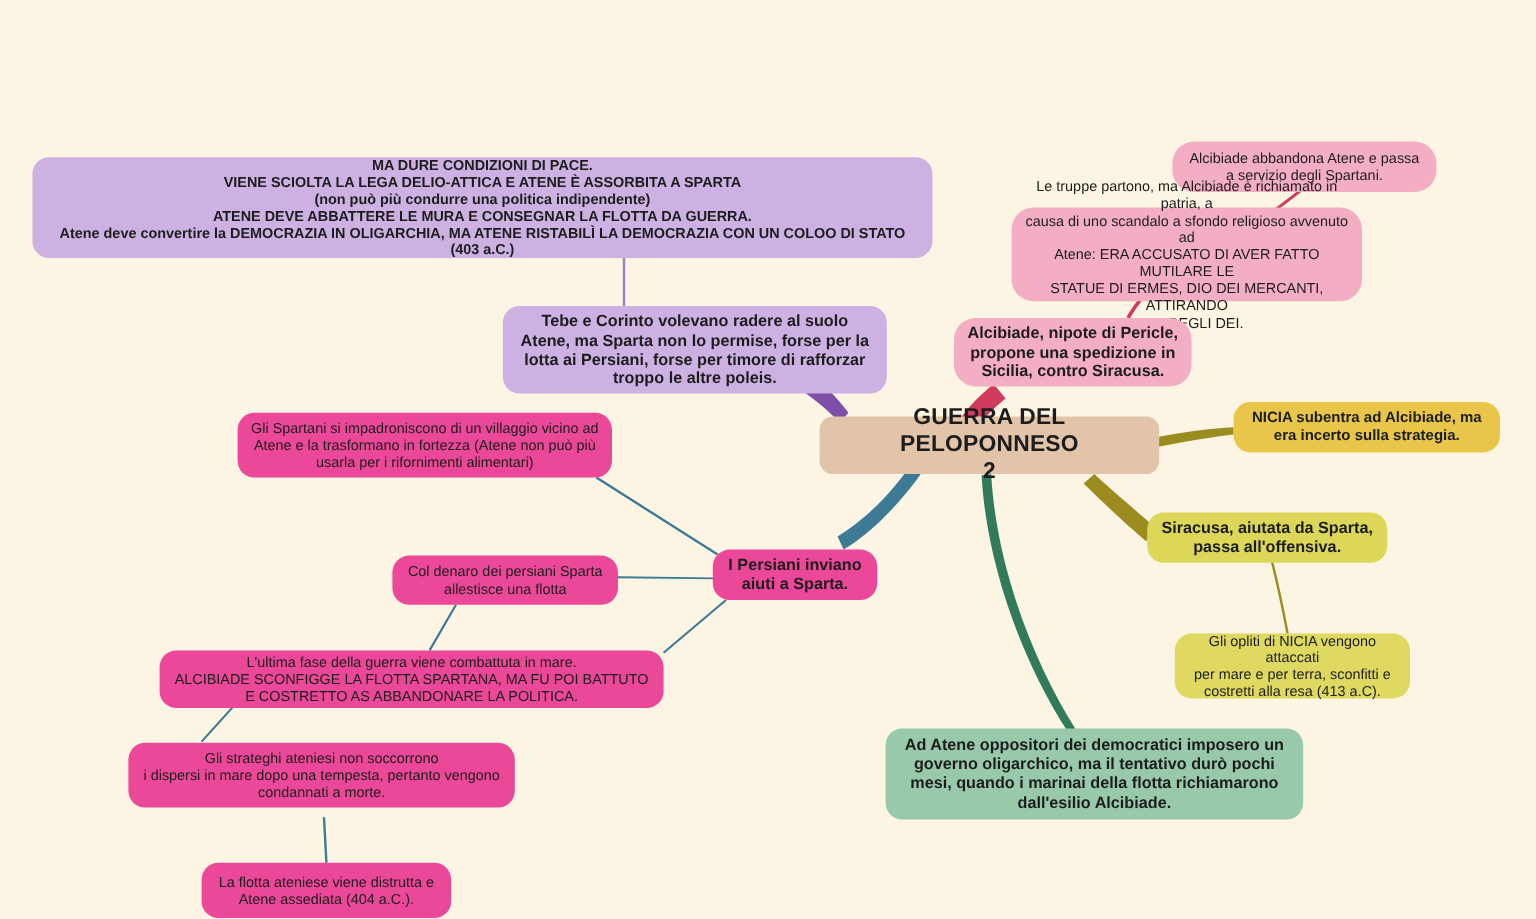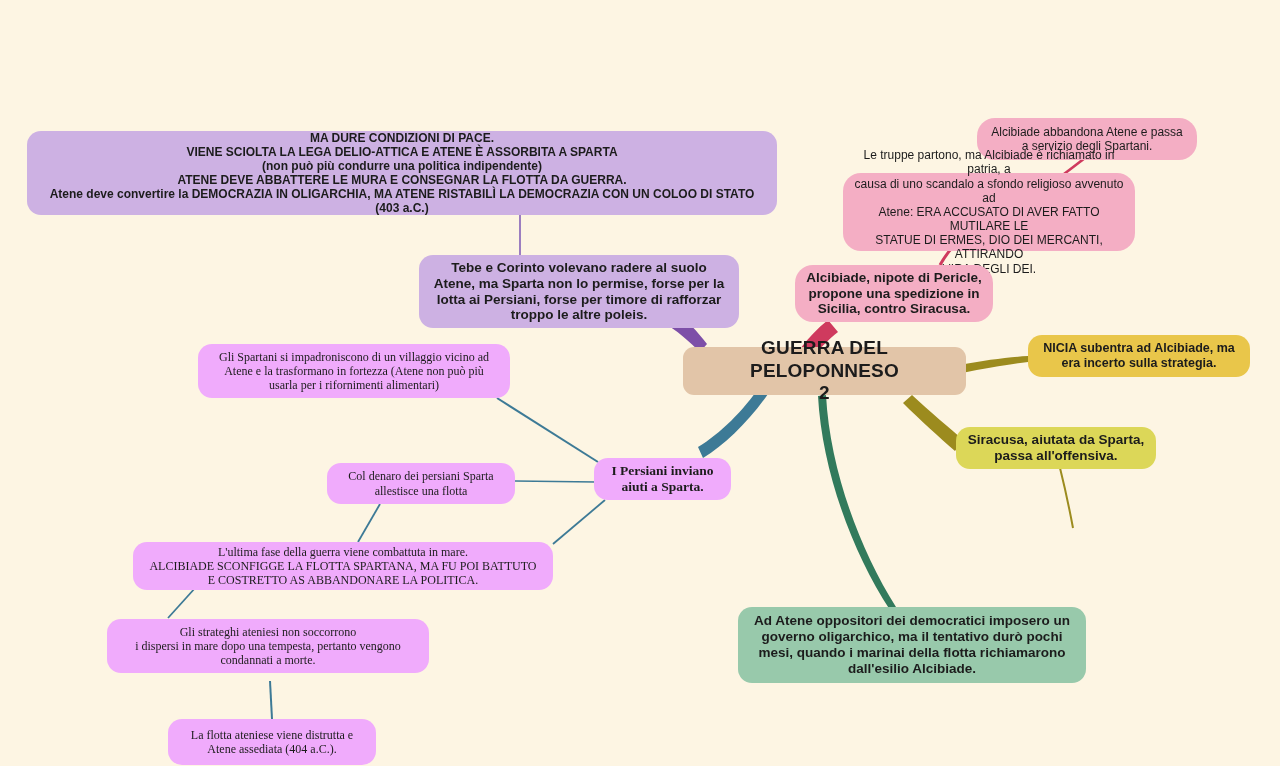--- a/index.html
+++ b/index.html
@@ -37,21 +37,21 @@
   }
   .node.root {
     background: #e2c5a8;
     border-radius: 11px;
     font-weight: bold;
     font-size: 19px;
     letter-spacing: .2px;
   }
   .node.purple  { background: #cdb1e3; }
   .node.pink    { background: #f4aec4; border-radius: 18px; }
-  .node.blue    { background: #f0abfc; font-family: Liberation Serif, serif; }
+  .node.blue    { background: #ec4899; }
   .node.olive   { background: #e9c64a; }
   .node.yellow  { background: #dcd758; }
   .node.yellow2 { background: #dfd962; }
   .node.green   { background: #98c9ab; margin-left: 12px; }
 
   .bold   { font-weight: bold; }
   .s12    { font-size: 12px; }
   .s125   { font-size: 12.5px; }
   .s135   { font-size: 13.5px; }
 </style>
@@ -121,20 +121,23 @@
   <div class="node olive bold s125" style="left:1028px; top:335px; width:222px; height:42px;">NICIA subentra ad Alcibiade, ma
 era incerto sulla strategia.</div>
 
   <div class="node pink bold s135" style="left:795px; top:265px; width:198px; height:57px;">Alcibiade, nipote di Pericle,
 propone una spedizione in
 Sicilia, contro Siracusa.</div>
 
   <div class="node yellow bold s135" style="left:956px; top:427px; width:200px; height:42px;">Siracusa, aiutata da Sparta,
 passa all'offensiva.</div>
 
+  <div class="node yellow2 s12" style="left:979px; top:528px; width:196px; height:54px;">Gli opliti di NICIA vengono attaccati
+per mare e per terra, sconfitti e
+costretti alla resa (413 a.C).</div>
 
   <div class="node green bold s135" style="left:726px; top:607px; width:348px; height:76px;">Ad Atene oppositori dei democratici imposero un
 governo oligarchico, ma il tentativo durò pochi
 mesi, quando i marinai della flotta richiamarono
 dall'esilio Alcibiade.</div>
 
   <div class="node blue s12" style="left:198px; top:344px; width:312px; height:54px;">Gli Spartani si impadroniscono di un villaggio vicino ad
 Atene e la trasformano in fortezza (Atene non può più
 usarla per i rifornimenti alimentari)</div>
 

